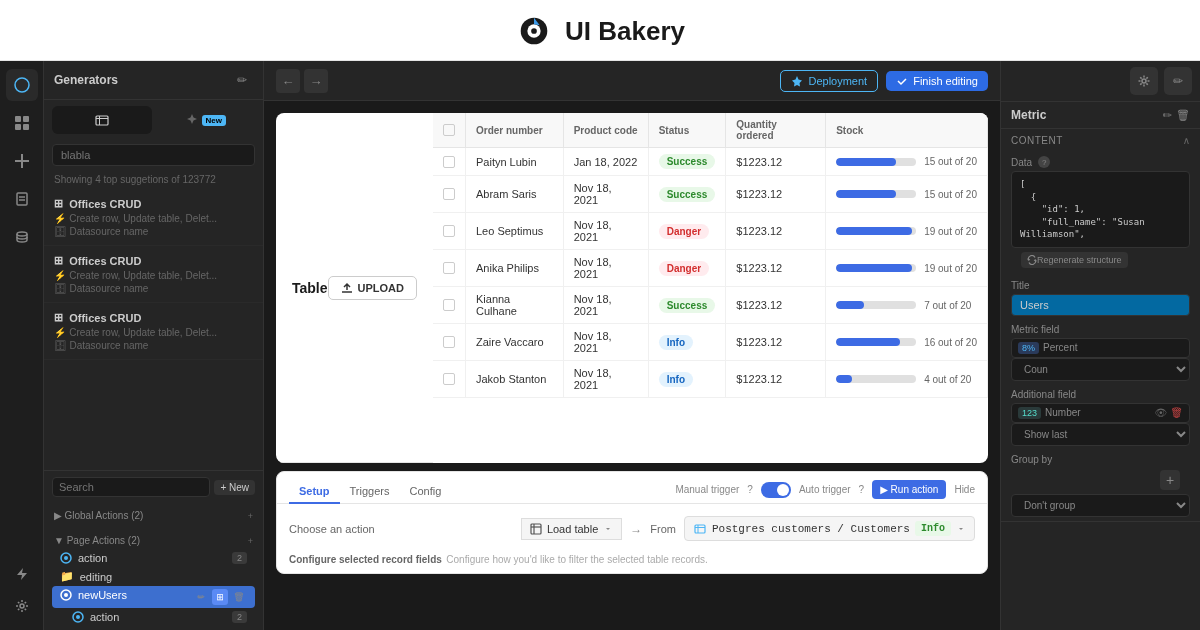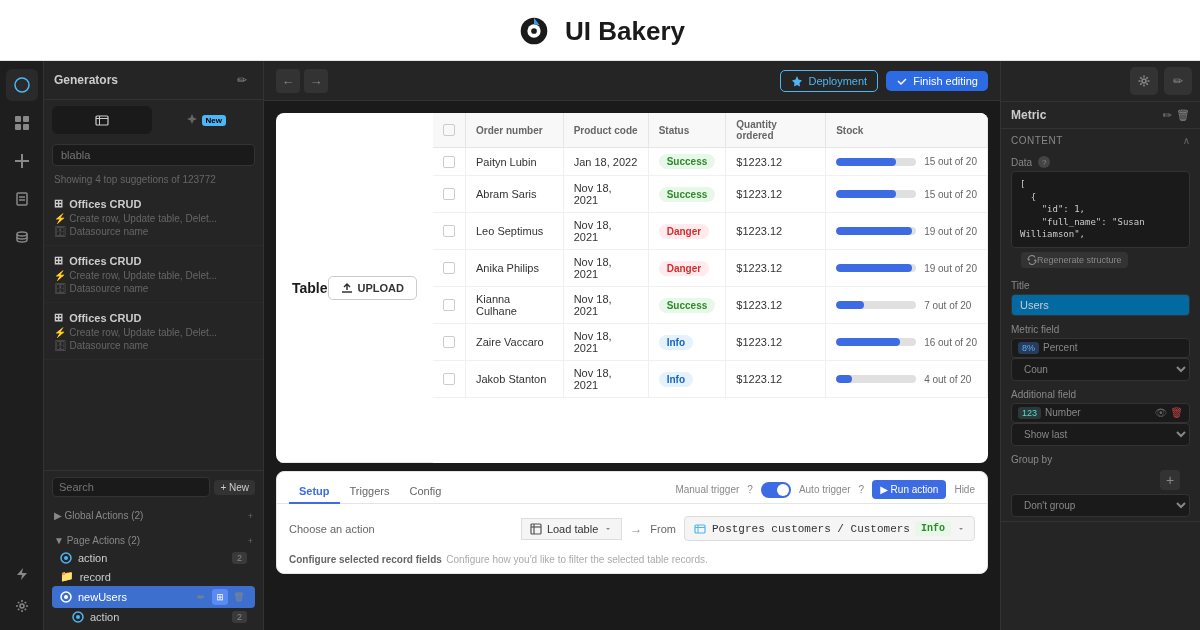--- a/index.html
+++ b/index.html
@@ -234,21 +234,21 @@
       font-size: 10px;
       padding: 3px 2px;
       display: flex;
       align-items: center;
       justify-content: space-between;
       cursor: pointer;
     }
     .actions-group-header .chevron { font-size: 9px; color: #666; }
     .action-item {
       display: flex;
-      align-items: center;
+      align-items: flex-start;
       justify-content: space-between;
       padding: 3px 8px;
       cursor: pointer;
       border-radius: 4px;
       gap: 44px;
     }
     .action-item.active { background: #3d6fcf; }
     .action-name {
       color: #ccc;
       font-size: 11px;
@@ -945,21 +945,21 @@
                   <circle cx="6" cy="6" r="5" fill="none" stroke="#4db6f5" stroke-width="1.5"></circle>
                   <circle cx="6" cy="6" r="2" fill="#4db6f5"></circle>
                 </svg>
               <span>action</span>
             </span>
             <span class="action-badge">2</span>
           </div>
           <div class="action-item">
             <span class="action-name">
               <span class="folder-icon">📁</span>
-              <span>record</span>
+              <span>editing</span>
             </span>
           </div>
           <div class="action-item active">
             <span class="action-name" style="color:white;">
               <svg width="12" height="12" viewBox="0 0 12 12" fill="white">
                   <circle cx="6" cy="6" r="5" fill="none" stroke="white" stroke-width="1.5"></circle>
                   <circle cx="6" cy="6" r="2" fill="white"></circle>
                 </svg>
               <span>newUsers</span>
             </span>

